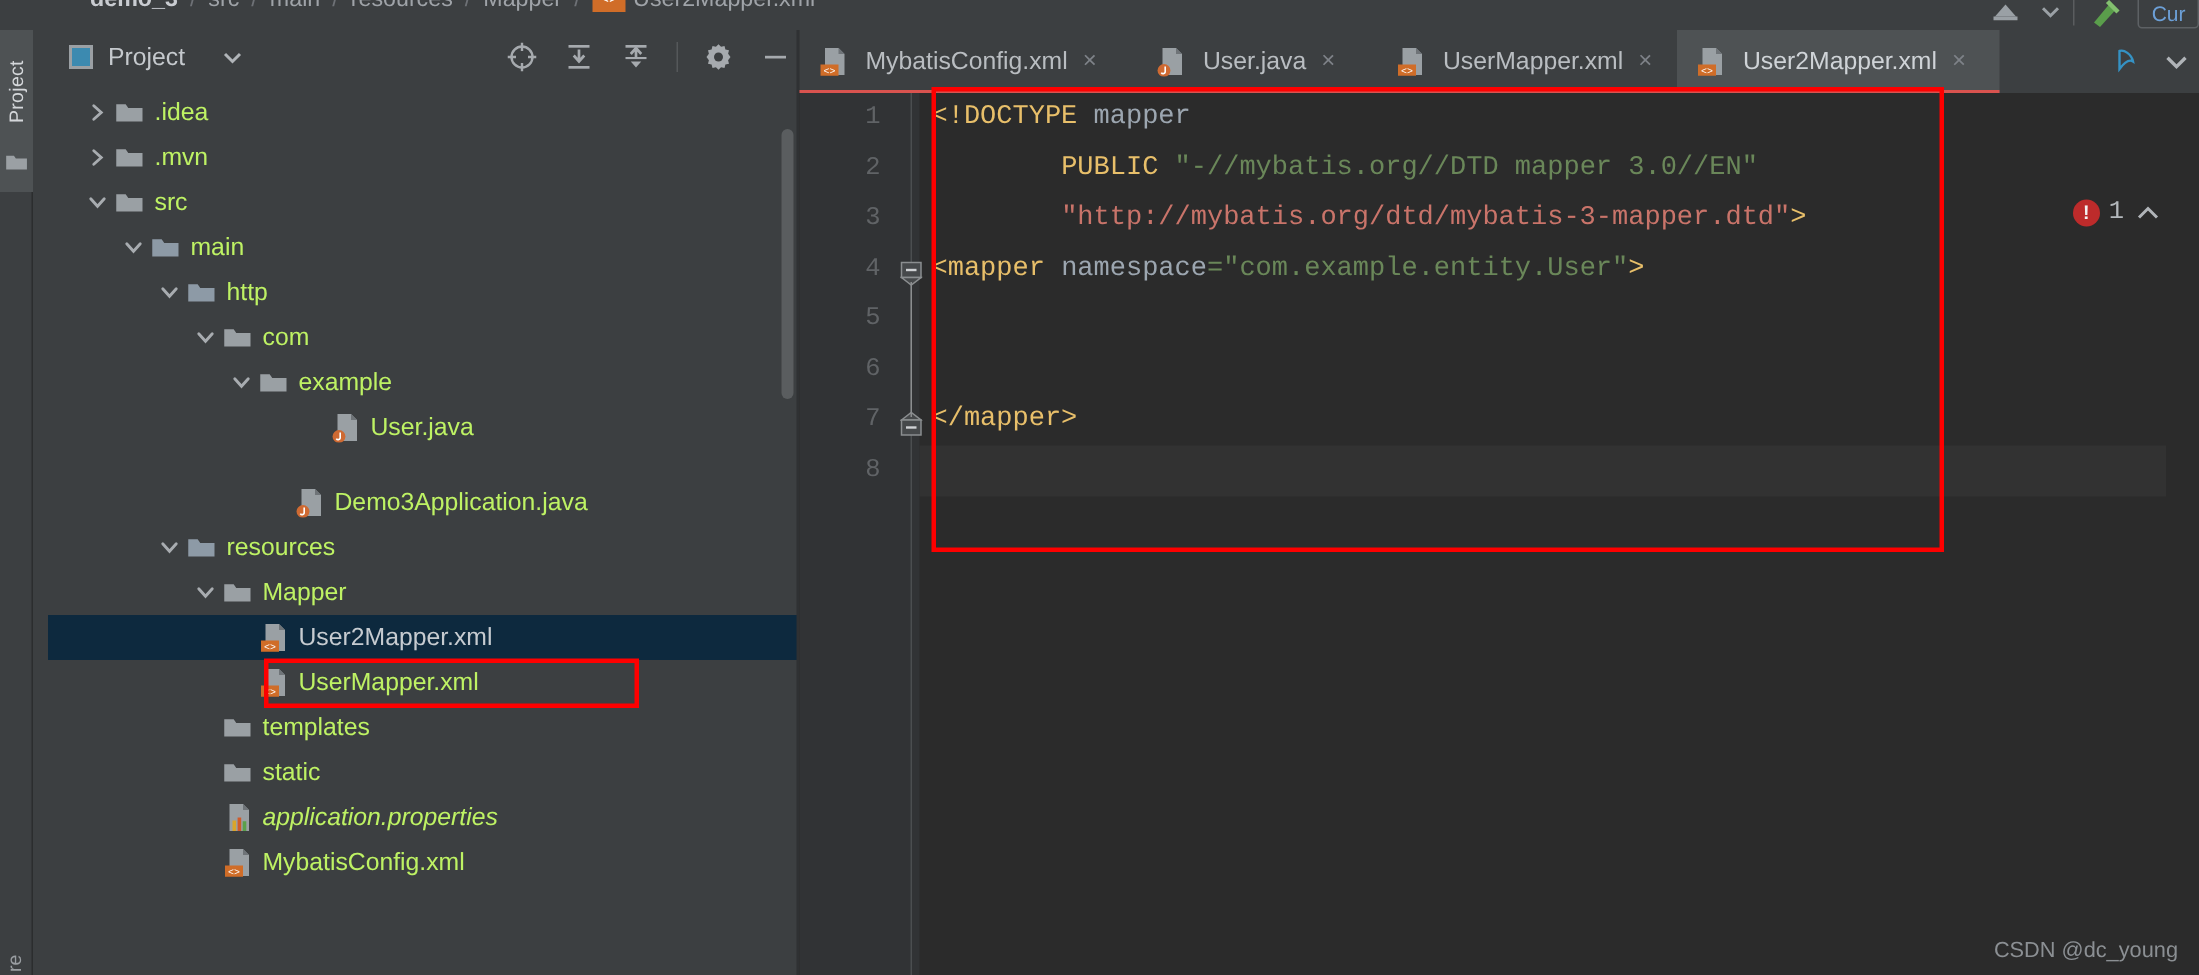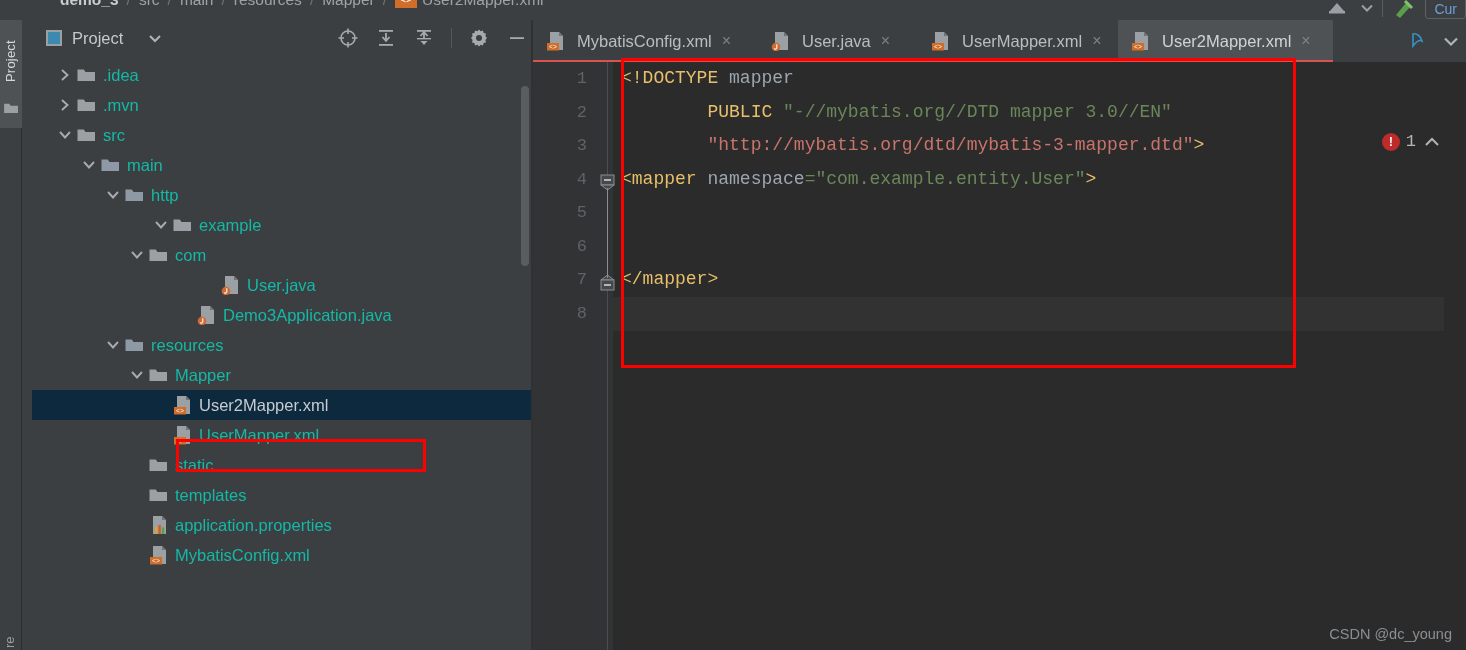--- a/index.html
+++ b/index.html
@@ -91,21 +91,21 @@
     position: absolute; left: 10px; top: 40px; width: 500px; height: 590px;
     overflow: hidden;
   }
   .tree-row {
     position: relative; height: 30px; display: flex; align-items: center;
     white-space: nowrap; color: #b3b7bb; font-size: 16.5px;
   }
   .tree-row.selected { background: #0d293e; }
   .tw { width: 18px; height: 18px; flex: 0 0 18px; display: flex; align-items: center; justify-content: center; margin-right: 2px; }
   .ico { width: 20px; height: 20px; flex: 0 0 20px; display: flex; align-items: center; justify-content: center; margin-right: 7px; }
-  .tree-label { color: #14b8a6; }
+  .tree-label { color: #bef264; }
   .tree-row.selected .tree-label { color: #c6cbd0; }
 
   
   .panel-scrollbar {
     position: absolute; right: 3px; top: 66px; width: 8px; height: 180px;
     background: #5a5d5f; border-radius: 4px;
   }
   .panel-divider {
     position: absolute; left: 531px; top: 20px; width: 2px; height: 630px;
     background: #2f3133;
@@ -356,59 +356,59 @@
               <path d="M2.5 3.5 L7 8.5 L11.5 3.5" stroke="#a8acb0" stroke-width="1.9" fill="none" stroke-linecap="round"></path>
             </svg>
           </span>
           <span class="ico">
             <svg width="19" height="16" viewBox="0 0 19 16">
               <path d="M0.5 2.5 L0.5 14 L18 14 L18 5 L8.5 5 L6.8 2.5 Z" fill="#8d9aa6"></path>
             </svg>
           </span>
           <span class="tree-label">http</span>
         </div>
+        <div class="tree-row" style="padding-left: 96px;">
+          <span class="tw">
+            <svg width="14" height="12" viewBox="0 0 14 12">
+              <path d="M2.5 3.5 L7 8.5 L11.5 3.5" stroke="#a8acb0" stroke-width="1.9" fill="none" stroke-linecap="round"></path>
+            </svg>
+          </span>
+          <span class="ico">
+            <svg width="19" height="16" viewBox="0 0 19 16">
+              <path d="M0.5 2.5 L0.5 14 L18 14 L18 5 L8.5 5 L6.8 2.5 Z" fill="#9aa0a4"></path>
+            </svg>
+          </span>
+          <span class="tree-label">com</span>
+        </div>
         <div class="tree-row" style="padding-left: 120px;">
           <span class="tw">
             <svg width="14" height="12" viewBox="0 0 14 12">
               <path d="M2.5 3.5 L7 8.5 L11.5 3.5" stroke="#a8acb0" stroke-width="1.9" fill="none" stroke-linecap="round"></path>
             </svg>
           </span>
           <span class="ico">
             <svg width="19" height="16" viewBox="0 0 19 16">
               <path d="M0.5 2.5 L0.5 14 L18 14 L18 5 L8.5 5 L6.8 2.5 Z" fill="#9aa0a4"></path>
             </svg>
           </span>
           <span class="tree-label">example</span>
-        </div>
-        <div class="tree-row" style="padding-left: 96px;">
-          <span class="tw">
-            <svg width="14" height="12" viewBox="0 0 14 12">
-              <path d="M2.5 3.5 L7 8.5 L11.5 3.5" stroke="#a8acb0" stroke-width="1.9" fill="none" stroke-linecap="round"></path>
-            </svg>
-          </span>
-          <span class="ico">
-            <svg width="19" height="16" viewBox="0 0 19 16">
-              <path d="M0.5 2.5 L0.5 14 L18 14 L18 5 L8.5 5 L6.8 2.5 Z" fill="#9aa0a4"></path>
-            </svg>
-          </span>
-          <span class="tree-label">com</span>
         </div>
         <div class="tree-row" style="padding-left: 168px;">
           <span class="tw"></span>
           <span class="ico">
             <svg width="19" height="20" viewBox="0 0 19 20">
               <path d="M4 1 L13 1 L17 5 L17 19 L4 19 Z" fill="#9aa0a4"></path>
               <path d="M13 1 L13 5 L17 5 Z" fill="#6f7478"></path>
               <circle cx="5" cy="16" r="4.3" fill="#cf6a32"></circle>
               <path d="M5.8 13.3 L5.8 17 A1.4 1.4 0 0 1 3.2 17.4" stroke="#fff" stroke-width="1.1" fill="none"></path>
             </svg>
           </span>
           <span class="tree-label">User.java</span>
         </div>
-        <div class="tree-row" style="padding-left: 144px;">
+        <div class="tree-row" style="padding-left: 144px; margin-top: 20px;">
           <span class="tw"></span>
           <span class="ico">
             <svg width="19" height="20" viewBox="0 0 19 20">
               <path d="M4 1 L13 1 L17 5 L17 19 L4 19 Z" fill="#9aa0a4"></path>
               <path d="M13 1 L13 5 L17 5 Z" fill="#6f7478"></path>
               <circle cx="5" cy="16" r="4.3" fill="#cf6a32"></circle>
               <path d="M5.8 13.3 L5.8 17 A1.4 1.4 0 0 1 3.2 17.4" stroke="#fff" stroke-width="1.1" fill="none"></path>
             </svg>
           </span>
           <span class="tree-label">Demo3Application.java</span>
@@ -463,32 +463,32 @@
           </span>
           <span class="tree-label">UserMapper.xml</span>
         </div>
         <div class="tree-row" style="padding-left: 96px;">
           <span class="tw"></span>
           <span class="ico">
             <svg width="19" height="16" viewBox="0 0 19 16">
               <path d="M0.5 2.5 L0.5 14 L18 14 L18 5 L8.5 5 L6.8 2.5 Z" fill="#9aa0a4"></path>
             </svg>
           </span>
+          <span class="tree-label">templates</span>
+        </div>
+        <div class="tree-row" style="padding-left: 96px;">
+          <span class="tw"></span>
+          <span class="ico">
+            <svg width="19" height="16" viewBox="0 0 19 16">
+              <path d="M0.5 2.5 L0.5 14 L18 14 L18 5 L8.5 5 L6.8 2.5 Z" fill="#9aa0a4"></path>
+            </svg>
+          </span>
           <span class="tree-label">static</span>
         </div>
-        <div class="tree-row" style="padding-left: 96px;">
-          <span class="tw"></span>
-          <span class="ico">
-            <svg width="19" height="16" viewBox="0 0 19 16">
-              <path d="M0.5 2.5 L0.5 14 L18 14 L18 5 L8.5 5 L6.8 2.5 Z" fill="#9aa0a4"></path>
-            </svg>
-          </span>
-          <span class="tree-label">templates</span>
-        </div>
-        <div class="tree-row" style="padding-left: 96px;">
+        <div class="tree-row" style="padding-left: 96px; font-style: italic;">
           <span class="tw"></span>
           <span class="ico">
             <svg width="19" height="20" viewBox="0 0 19 20">
               <path d="M4 1 L13 1 L17 5 L17 19 L4 19 Z" fill="#9aa0a4"></path>
               <path d="M13 1 L13 5 L17 5 Z" fill="#6f7478"></path>
               <rect x="6" y="12" width="2.4" height="7" fill="#d9a52a"></rect>
               <rect x="9.4" y="10" width="2.4" height="9" fill="#cf5b2a"></rect>
               <rect x="12.8" y="12.5" width="2.4" height="6.5" fill="#5aa04a"></rect>
             </svg>
           </span>

